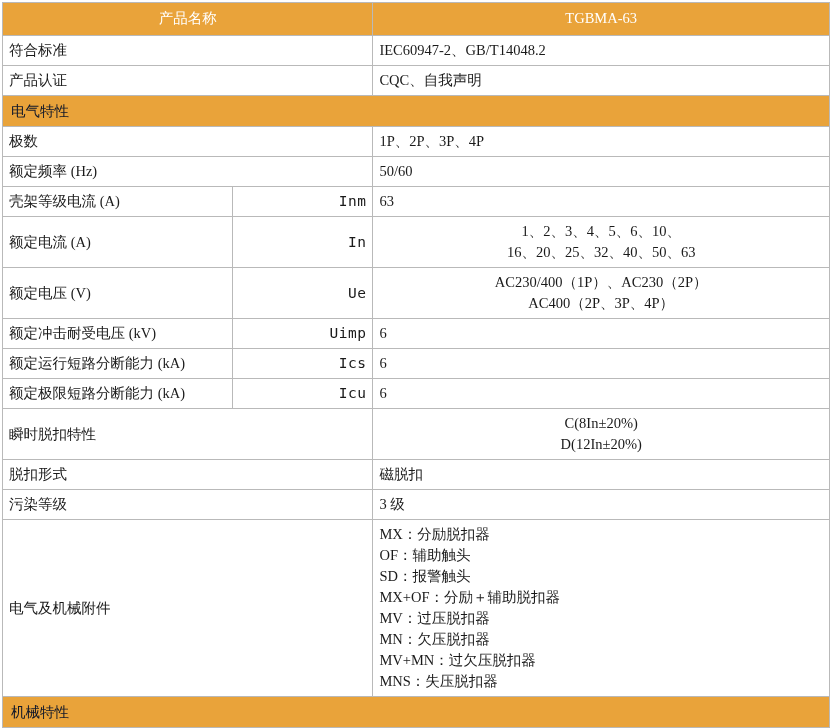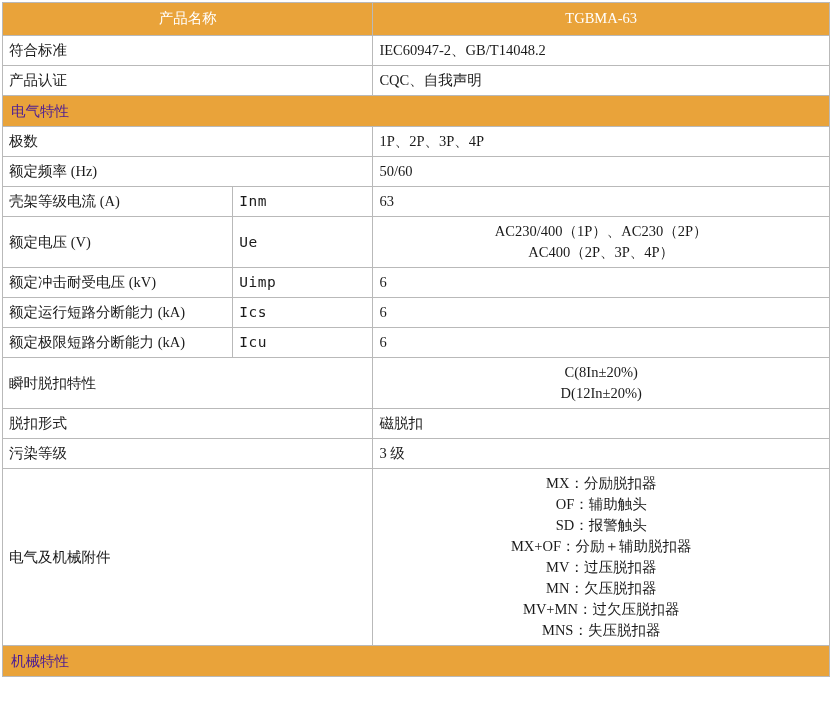--- a/index.html
+++ b/index.html
@@ -29,56 +29,56 @@
   
   col.c-label { width: 230px; }
   col.c-sym   { width: 140px; }
   col.c-val   { width: 456px; }
 
   td.label {
     text-align: left;
     padding-left: 8px;
   }
   td.sym {
-    text-align: left;
+    text-align: right;
     font-family: "DejaVu Sans Mono", "Liberation Mono", monospace;
     font-size: 13px;
     letter-spacing: 0.5px;
   }
   td.val {
   }
   tr.header-row td {
     background: #e9a33a;
     color: #ffffff;
     font-weight: normal;
     text-align: center;
     font-size: 14.5px;
     height: 24px;
   }
   tr.header-row td.label {
     text-align: center;
   }
   tr.section td {
     background: #e9a33a;
-    color: #4c1d95;
+    color: #0f172a;
     text-align: left;
     padding-left: 8px;
     height: 22px;
     font-size: 14.5px;
   }
   td.multiline {
     text-align: center;
     line-height: 1.5;
   }
   td.acc-label {
     text-align: left;
     padding-left: 8px;
   }
   .acc-list {
-    text-align: center;
+    text-align: left;
     line-height: 1.75;
   }
 </style>
 </head>
 <body>
 
 <table class="spec">
   <colgroup>
     <col class="c-label">
     <col class="c-sym">
@@ -108,20 +108,28 @@
       <td class="val">1P、2P、3P、4P</td>
     </tr>
     <tr>
       <td class="label" colspan="2">额定频率 (Hz)</td>
       <td class="val">50/60</td>
     </tr>
     <tr>
       <td class="label">壳架等级电流 (A)</td>
       <td class="sym">Inm</td>
       <td class="val">63</td>
+    </tr>
+    <tr>
+      <td class="label">额定电流 (A)</td>
+      <td class="sym">In</td>
+      <td class="multiline">
+        <div>1、2、3、4、5、6、10、</div>
+        <div>16、20、25、32、40、50、63</div>
+      </td>
     </tr>
     <tr>
       <td class="label">额定电压 (V)</td>
       <td class="sym">Ue</td>
       <td class="multiline">
         <div>AC230/400（1P）、AC230（2P）</div>
         <div>AC400（2P、3P、4P）</div>
       </td>
     </tr>
     <tr>

